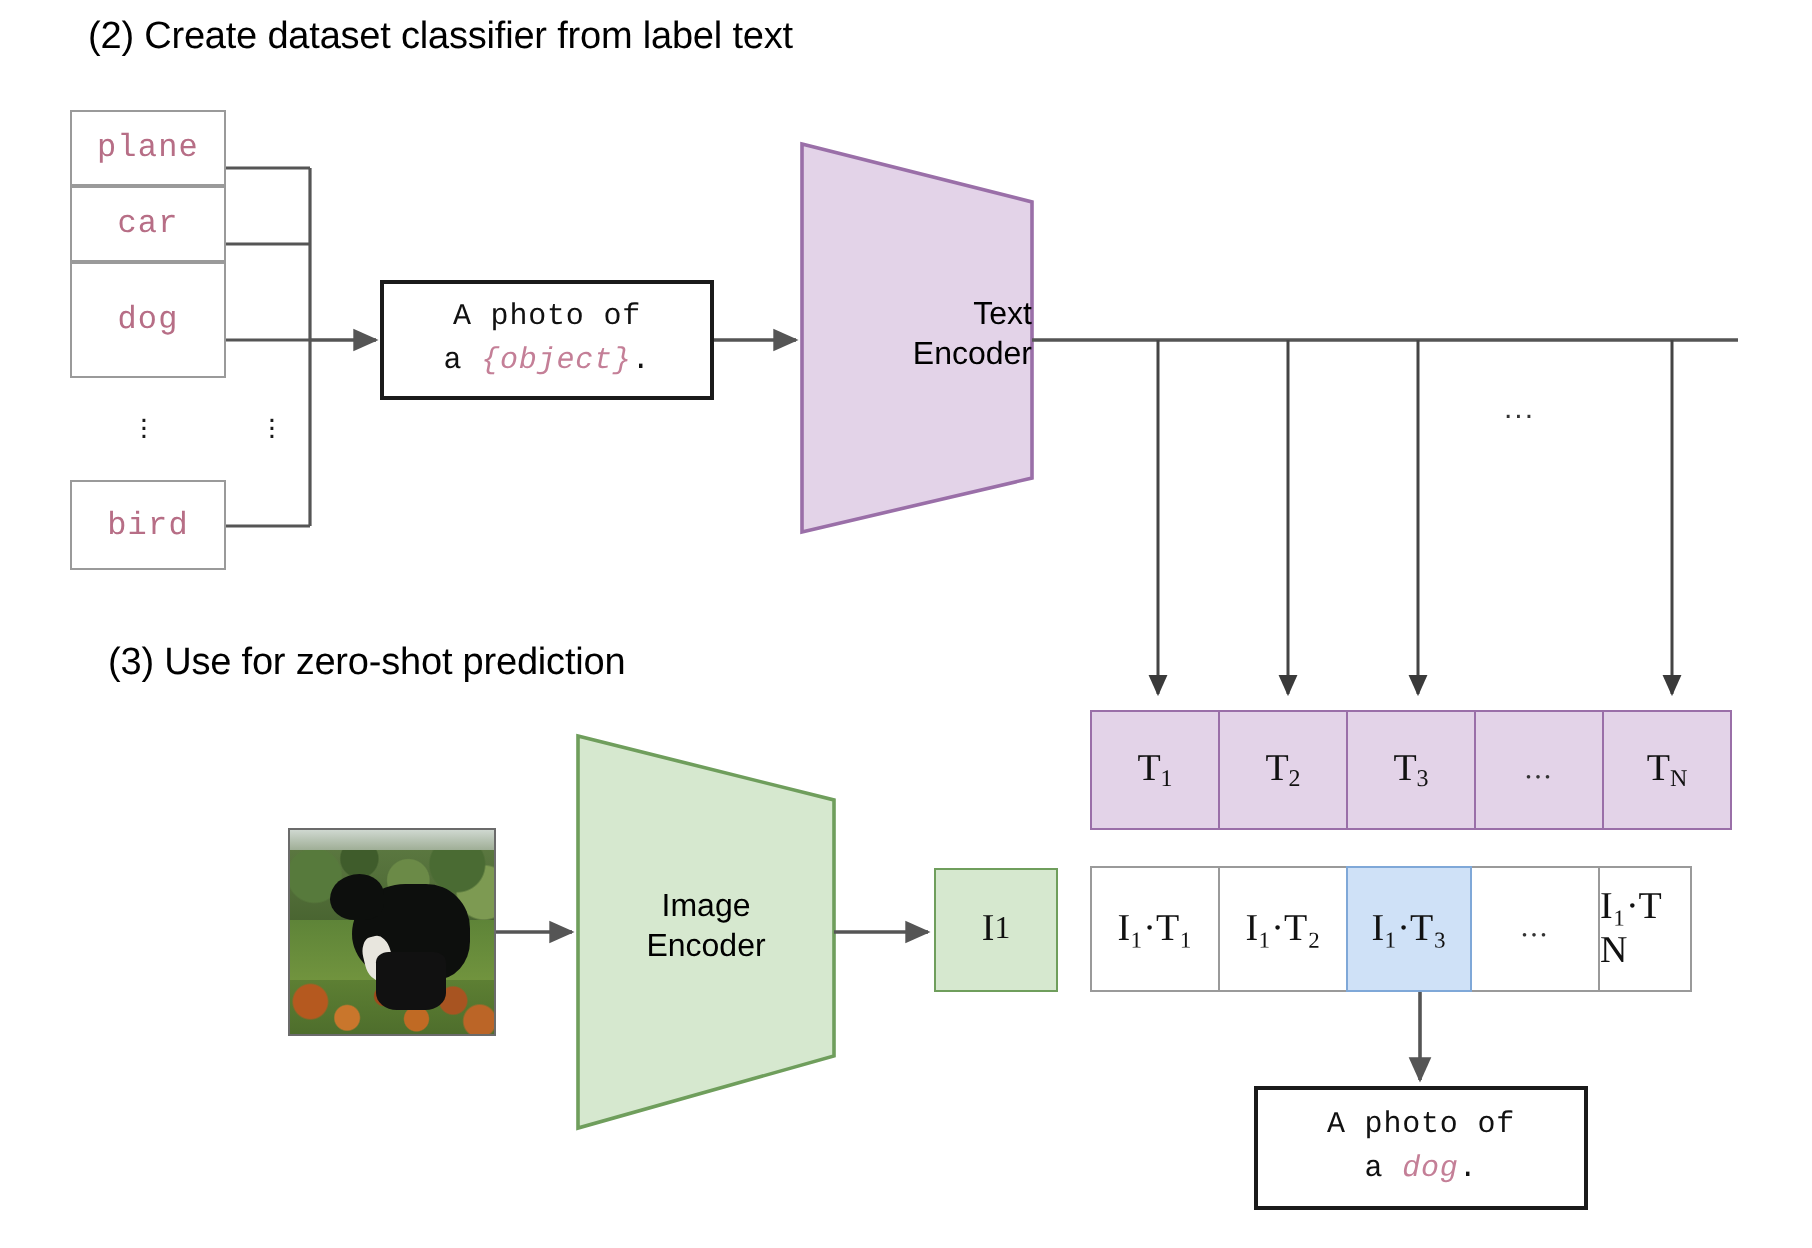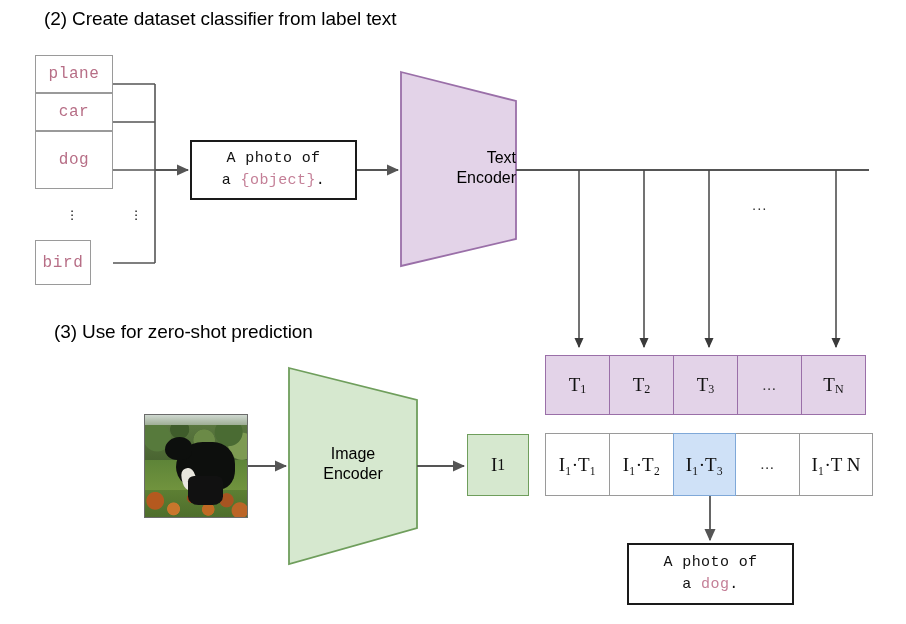--- a/index.html
+++ b/index.html
@@ -67,21 +67,21 @@
     flex-direction: column;
     align-items: center;
     justify-content: center;
     font-family: "Liberation Mono", monospace;
     font-size: 15px;
     line-height: 22px;
     color: #111;
     letter-spacing: 0.4px;
   }
   .prompt-box .ln { white-space: pre; }
-  .pink { color: #c47f97; }
+  .pink { color: #c47f97; font-style: italic; }
 
   
   .encoder-label {
     position: absolute;
     text-align: center;
     font-family: "Liberation Sans", sans-serif;
     font-size: 16px;
     line-height: 20px;
     color: #000;
     pointer-events: none;
@@ -266,21 +266,21 @@
     <i>.</i>
       <i>.</i>
       <i>.</i>
   </div>
   <div class="abs vdots" style="left:124px; top:205px; width:24px;">
     <i>.</i>
       <i>.</i>
       <i>.</i>
   </div>
 
-  <div class="abs label-box" style="left:35px; top:240px; width:56px; height:45px;">
+  <div class="abs label-box" style="left:35px; top:240px; width:78px; height:45px;">
     <span>bird</span>
   </div>
 
   <div class="abs prompt-box" style="left:190px; top:140px; width:167px; height:60px;">
     <div class="ln">A photo of</div>
     <div class="ln"><span>a </span><span class="pink">{object}</span><span>.</span></div>
   </div>
 
   <div class="encoder-label" style="left:401px; top:148px; width:115px;text-align:right;">
     <div>Text</div>
@@ -338,21 +338,21 @@
     </div>
     <div class="cell d-cell" style="width:65px; height:63px;">
       <span>I₁·T₂</span>
     </div>
     <div class="cell d-cell hi" style="width:63px; height:63px;">
       <span>I₁·T₃</span>
     </div>
     <div class="cell d-cell" style="width:65px; height:63px;">
       <span class="ell">...</span>
     </div>
-    <div class="cell d-cell" style="width:74px; height:63px;">
+    <div class="cell d-cell" style="width:47px; height:63px;">
       <span>I₁·T N</span>
     </div>
   </div>
 
   <div class="abs prompt-box" style="left:627px; top:543px; width:167px; height:62px;">
     <div class="ln">A photo of</div>
     <div class="ln"><span>a </span><span class="pink">dog</span><span>.</span></div>
   </div>
 
 </div>

